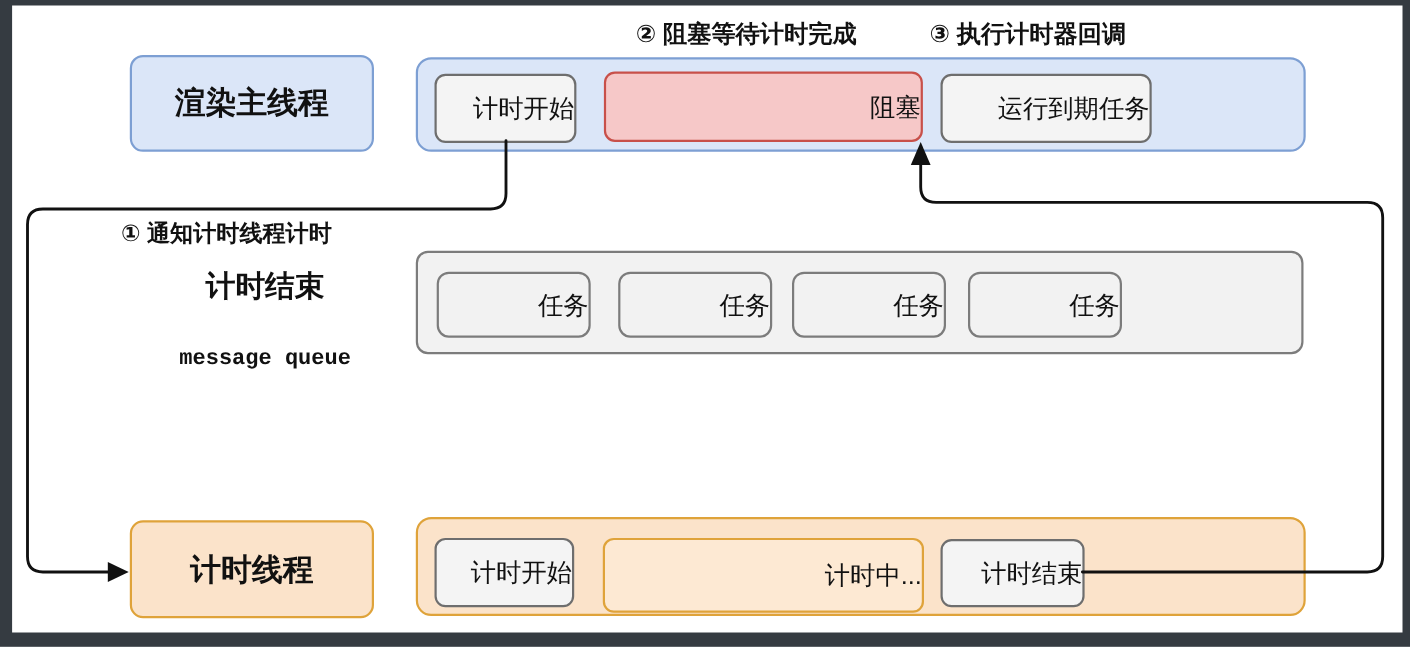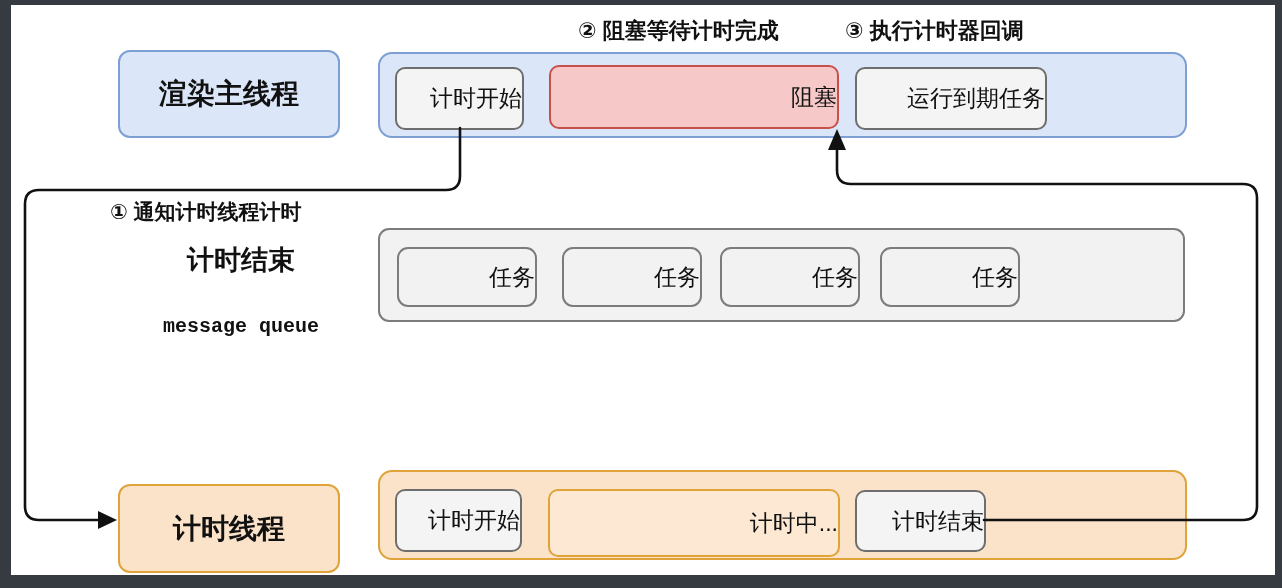--- a/index.html
+++ b/index.html
@@ -75,21 +75,21 @@
       <span>任务</span>
     </div>
     <div class="abs box queue" style="left:340px;top:17px;width:140px;height:60px;">
       <span>任务</span>
     </div>
     <div class="abs box queue" style="left:500px;top:17px;width:140px;height:60px;">
       <span>任务</span>
     </div>
   </div>
 
-  <div class="abs thread-label orange" style="left:107px;top:479px;width:222px;height:89px;">
+  <div class="abs thread-label orange" style="left:107px;top:468px;width:222px;height:89px;">
     <span>计时线程</span>
   </div>
 
   <div class="abs container orange" style="left:367px;top:465px;width:809px;height:90px;">
     <div class="abs box gray" style="left:15px;top:17px;width:127px;height:63px;">
       <span>计时开始</span>
     </div>
     <div class="abs box orange-light" style="left:168px;top:17px;width:292px;height:68px;">
       <span>计时中...</span>
     </div>

